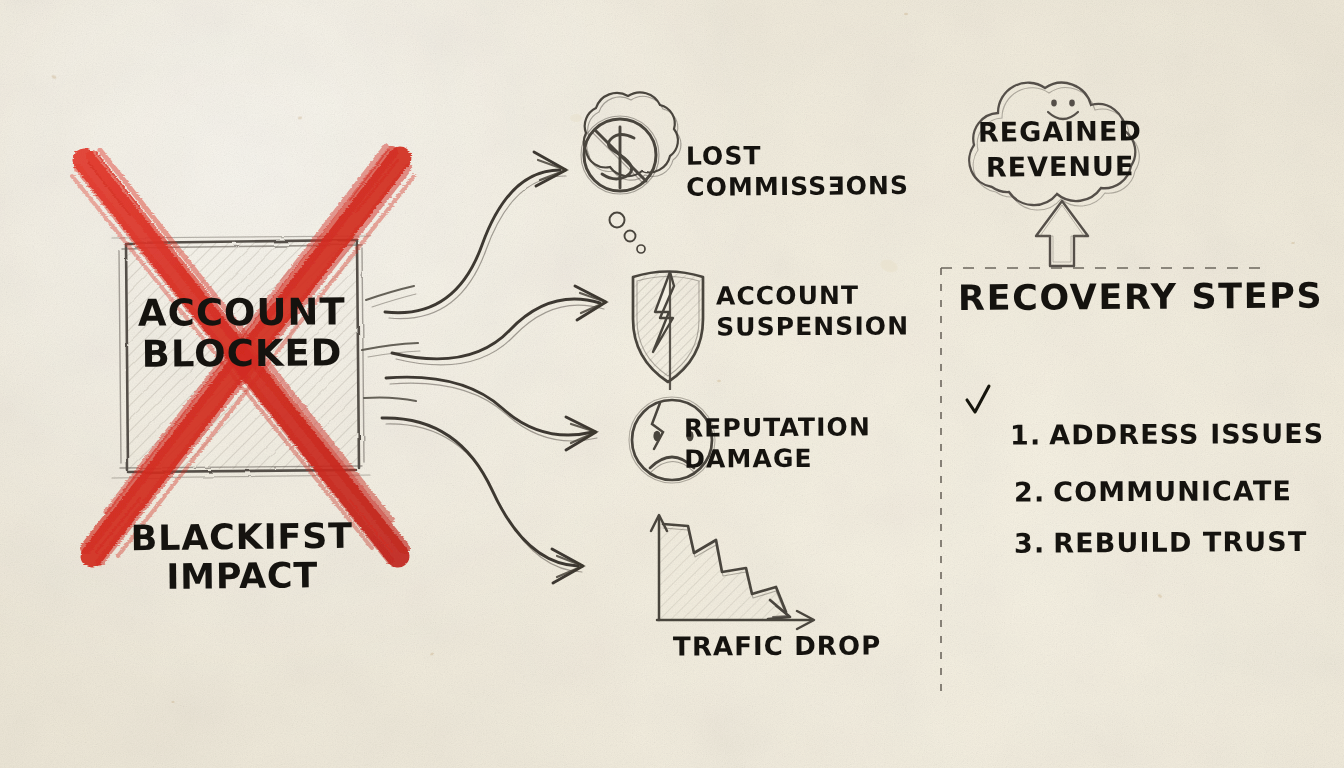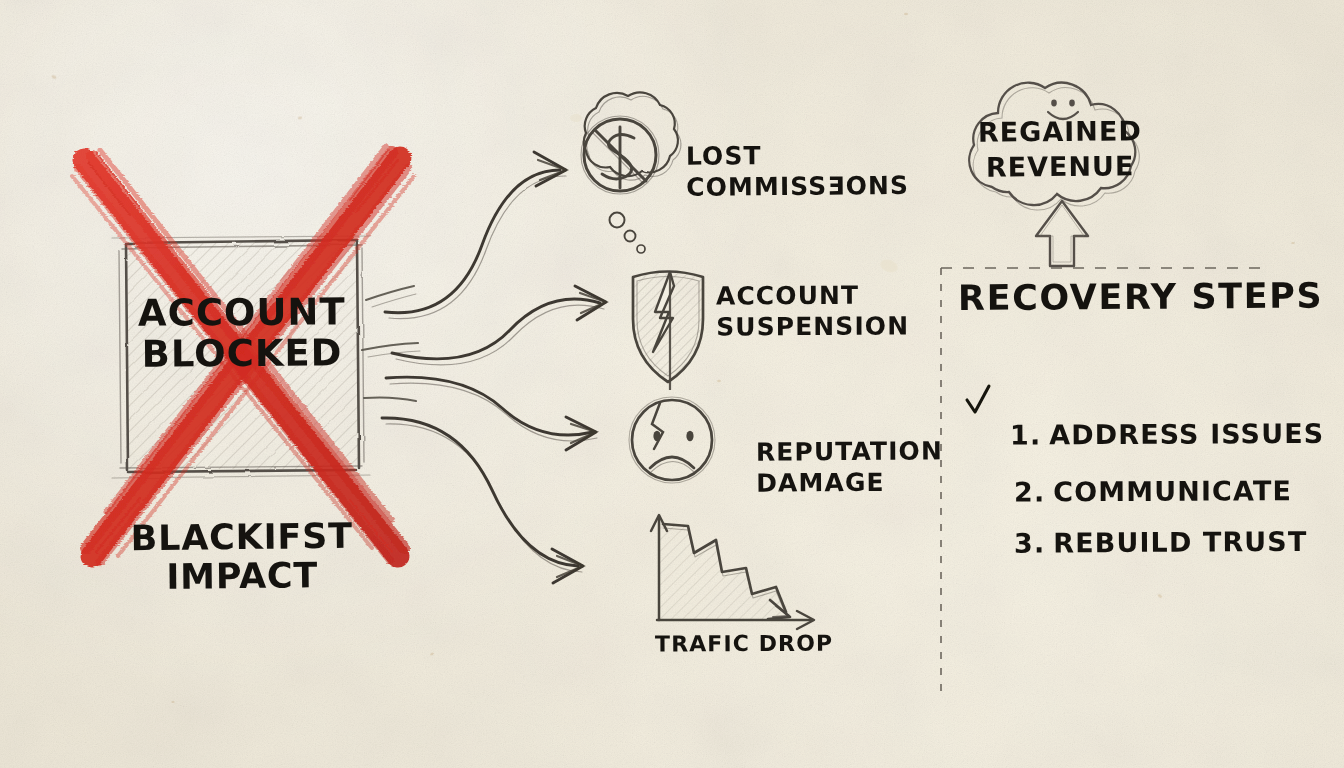--- a/index.html
+++ b/index.html
@@ -67,22 +67,22 @@
 
   
   .consequence-label {
     font-size: 25px;
     letter-spacing: 1.1px;
     text-align: left;
     line-height: 1.25;
   }
   #lost-commissions-label { left: 686px; top: 140px; width: 200px; transform: rotate(-0.5deg); }
   #account-suspension-label { left: 716px; top: 280px; width: 190px; transform: rotate(-0.3deg); }
-  #reputation-damage-label { left: 756px; top: 412px; width: 190px; transform: rotate(-0.4deg); margin-top: 24px; }
-  #traffic-drop-label { left: 655px; top: 630px; width: 200px; font-size: 22px; transform: rotate(-0.3deg); }
+  #reputation-damage-label { left: 684px; top: 412px; width: 190px; transform: rotate(-0.4deg); }
+  #traffic-drop-label { left: 673px; top: 630px; width: 200px; font-size: 26px; transform: rotate(-0.3deg); }
 
   
   #regained-revenue-label {
     left: 975px;
     top: 115px;
     width: 170px;
     font-size: 27px;
     letter-spacing: 1px;
     line-height: 1.28;
     transform: rotate(-0.5deg);

